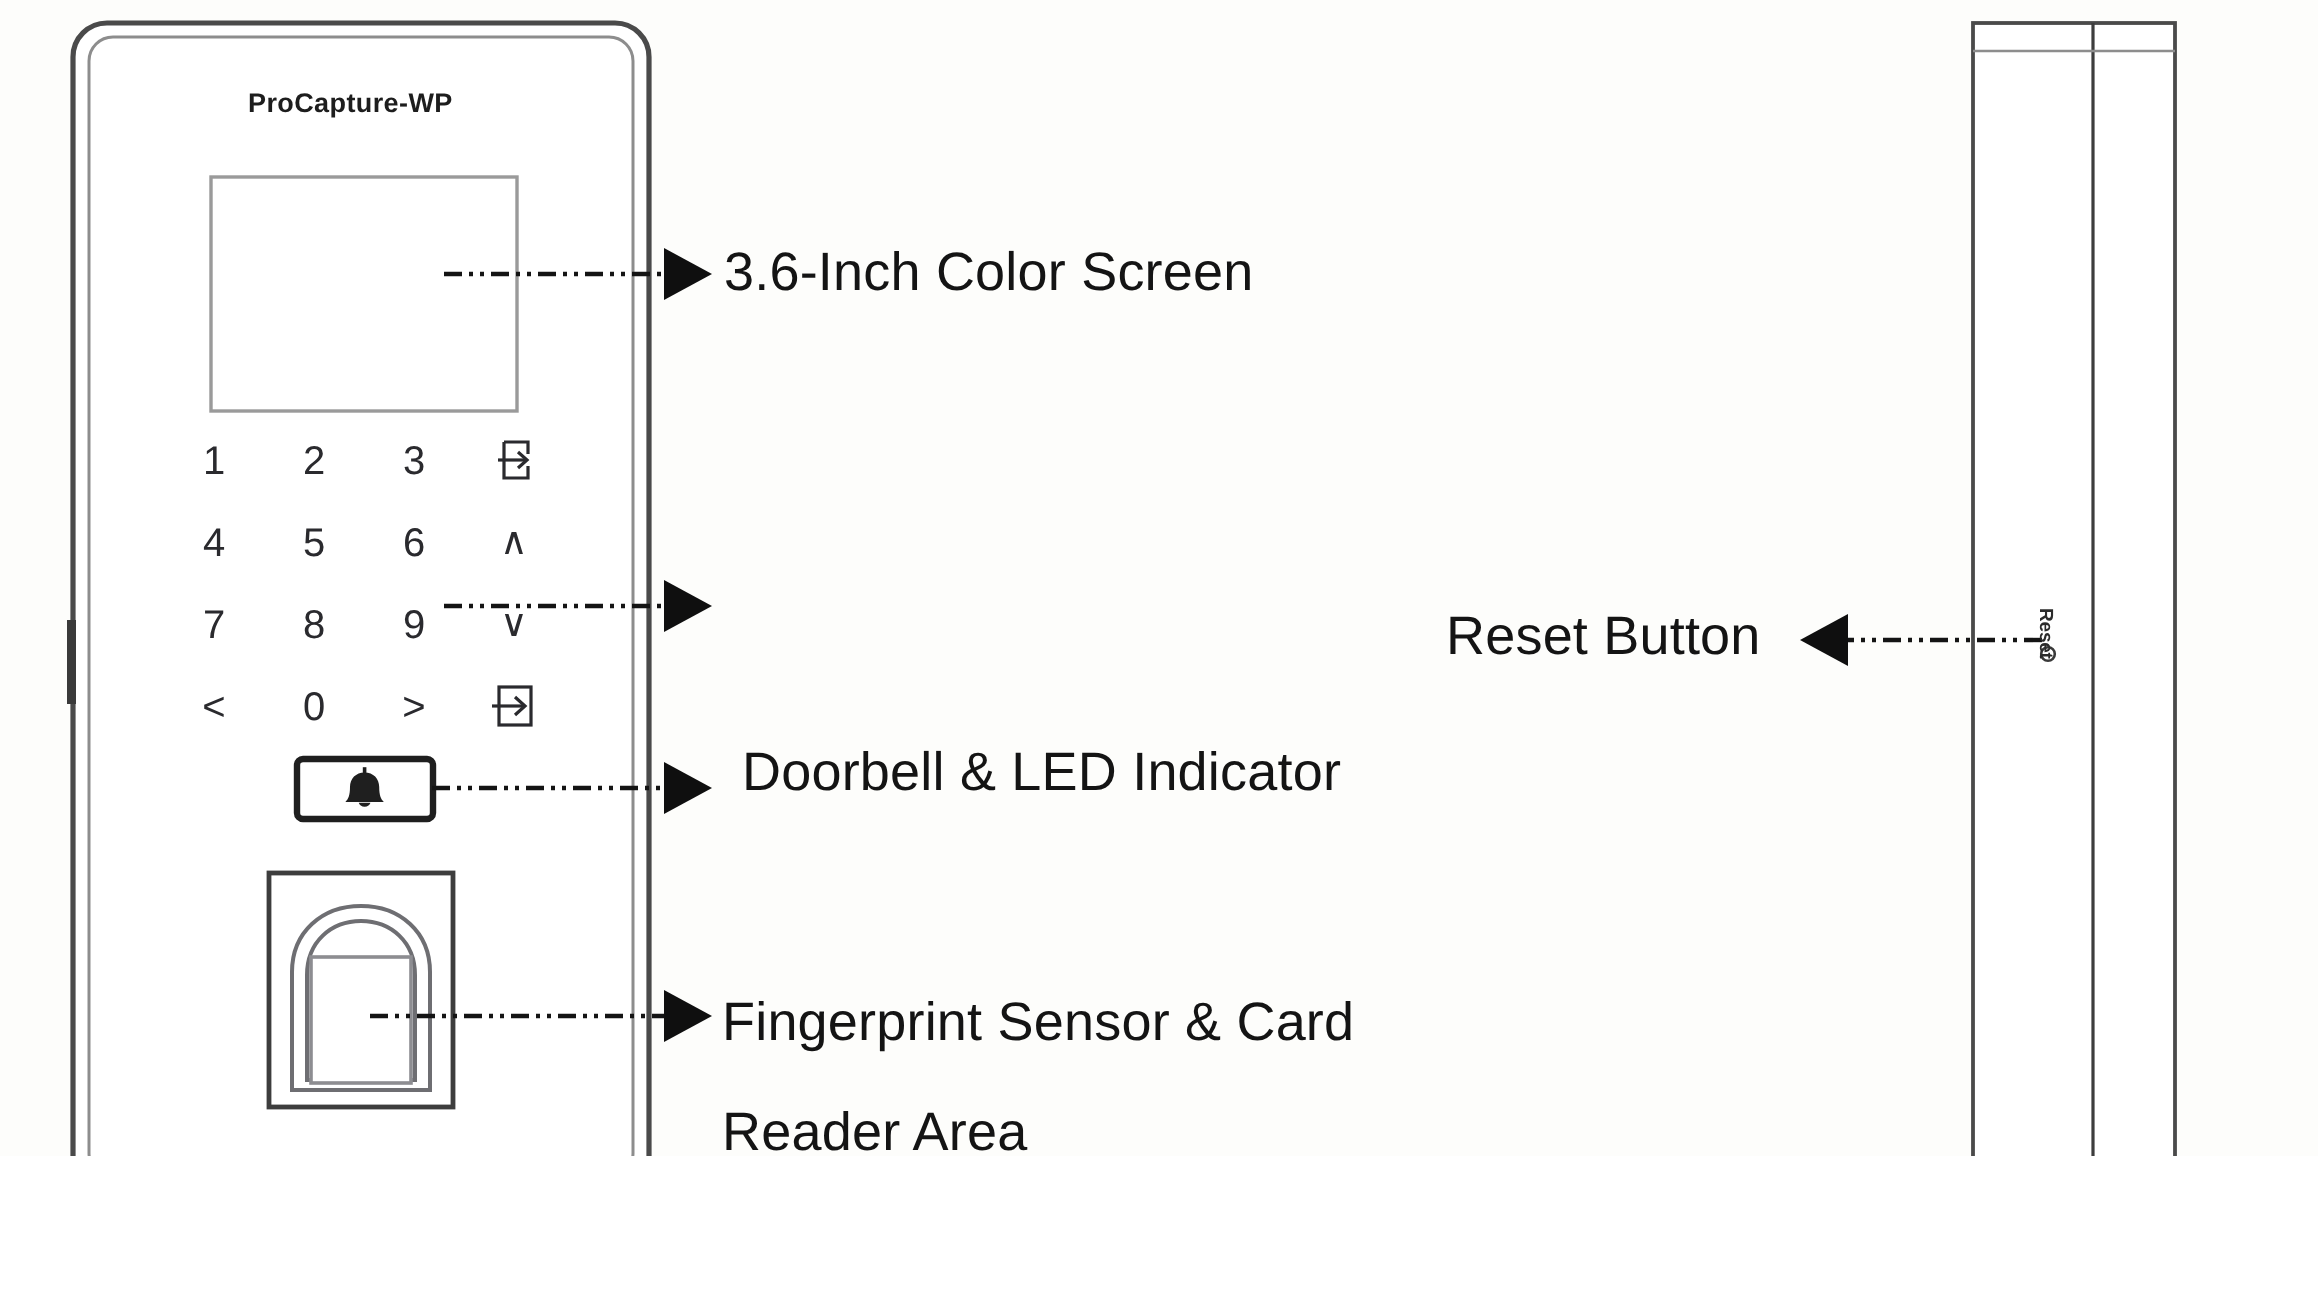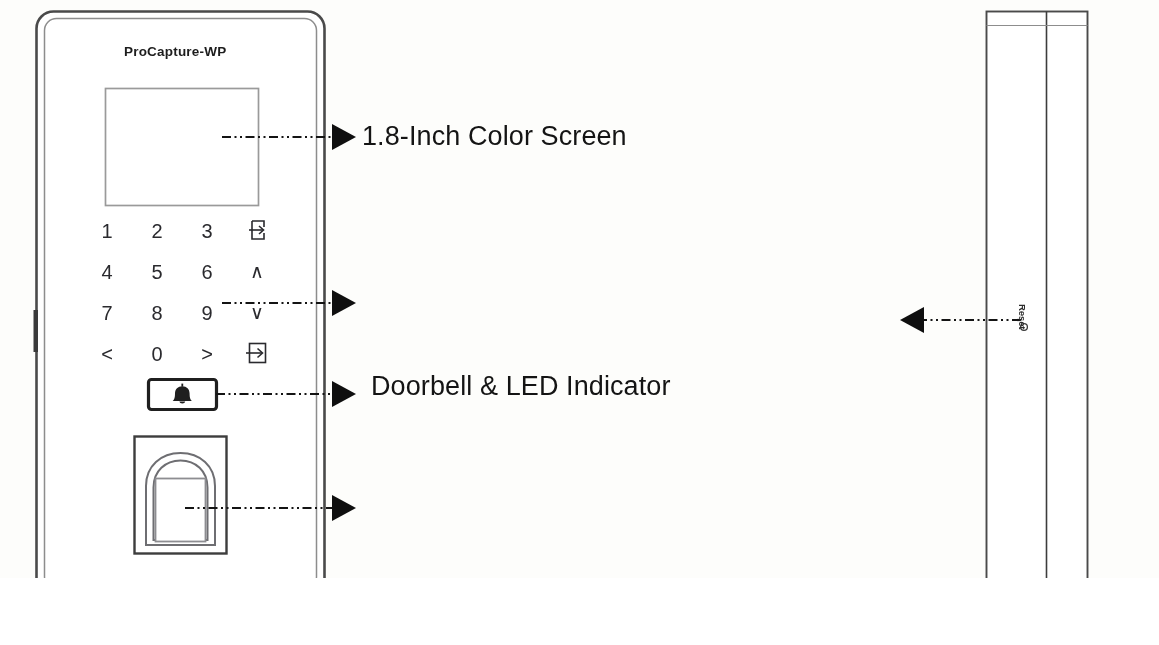--- a/index.html
+++ b/index.html
@@ -174,18 +174,23 @@
 
   <div class="keycap" style="left:92px;  top:302px;">7</div>
   <div class="keycap" style="left:142px; top:302px;">8</div>
   <div class="keycap" style="left:192px; top:302px;">9</div>
   <div class="keycap" style="left:242px; top:302px; font-size:19px;">∨</div>
 
   <div class="keycap" style="left:92px;  top:343px;">&lt;</div>
   <div class="keycap" style="left:142px; top:343px;">0</div>
   <div class="keycap" style="left:192px; top:343px;">&gt;</div>
 
-  <div class="callout-text" id="label-screen">1.8-Inch Color Screen</div>
+  <div class="callout-text" id="label-screen">3.6-Inch Color Screen</div>
   <div class="callout-text" id="label-doorbell">Doorbell &amp; LED Indicator</div>
+  <div class="callout-text two-line" id="label-finger">
+    <div>Fingerprint Sensor &amp; Card</div>
+    <div>Reader Area</div>
+  </div>
+  <div class="callout-text" id="label-reset">Reset Button</div>
 
   <div class="reset-side-text">Reset</div>
 
 </div>
 
 </body></html>

